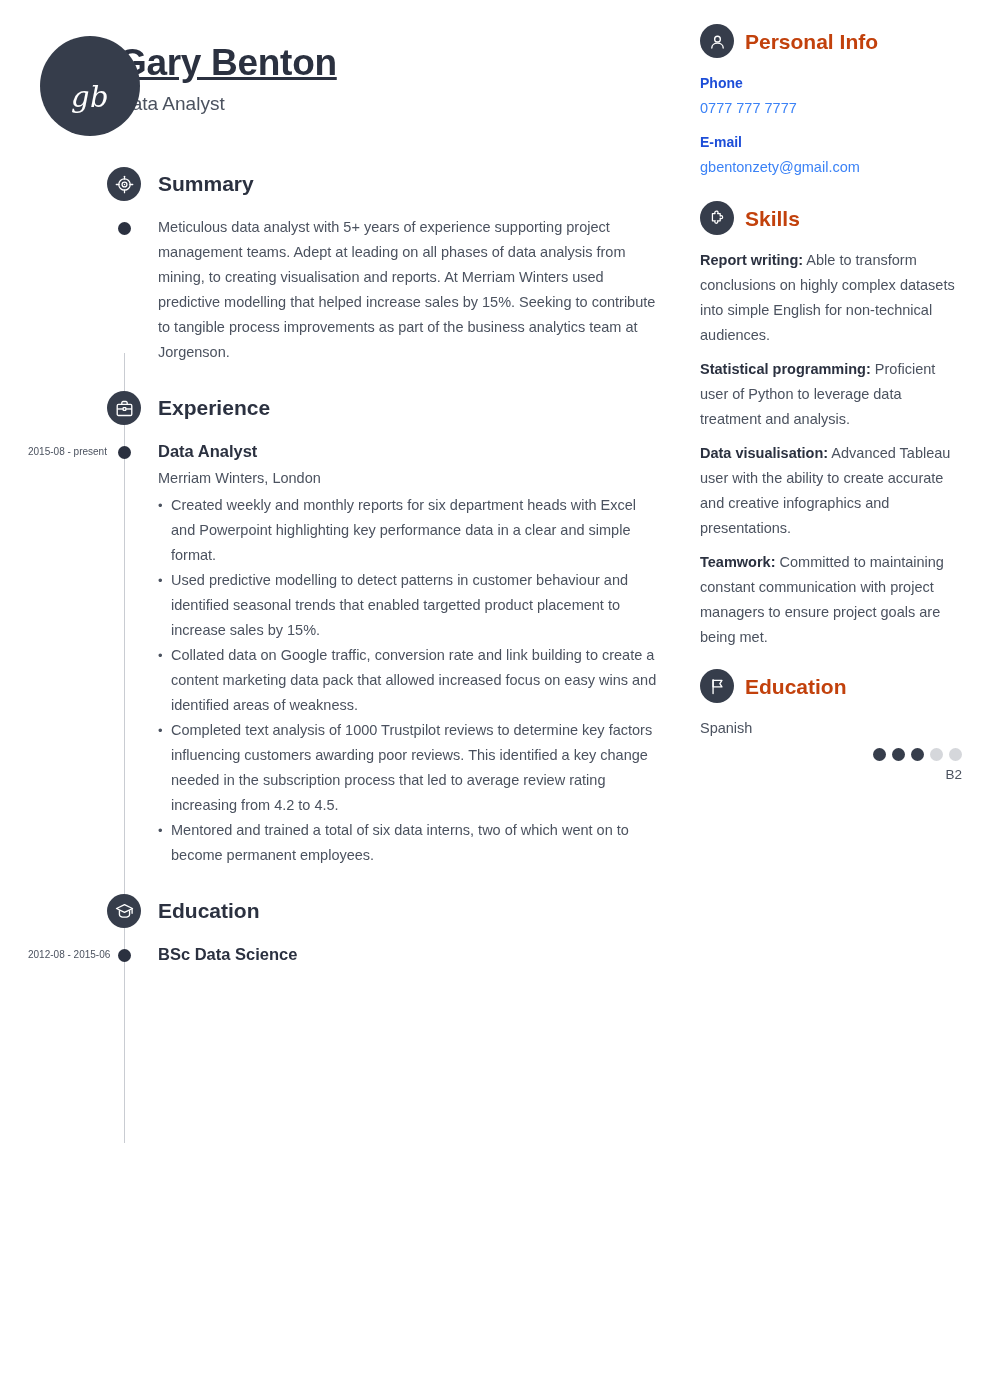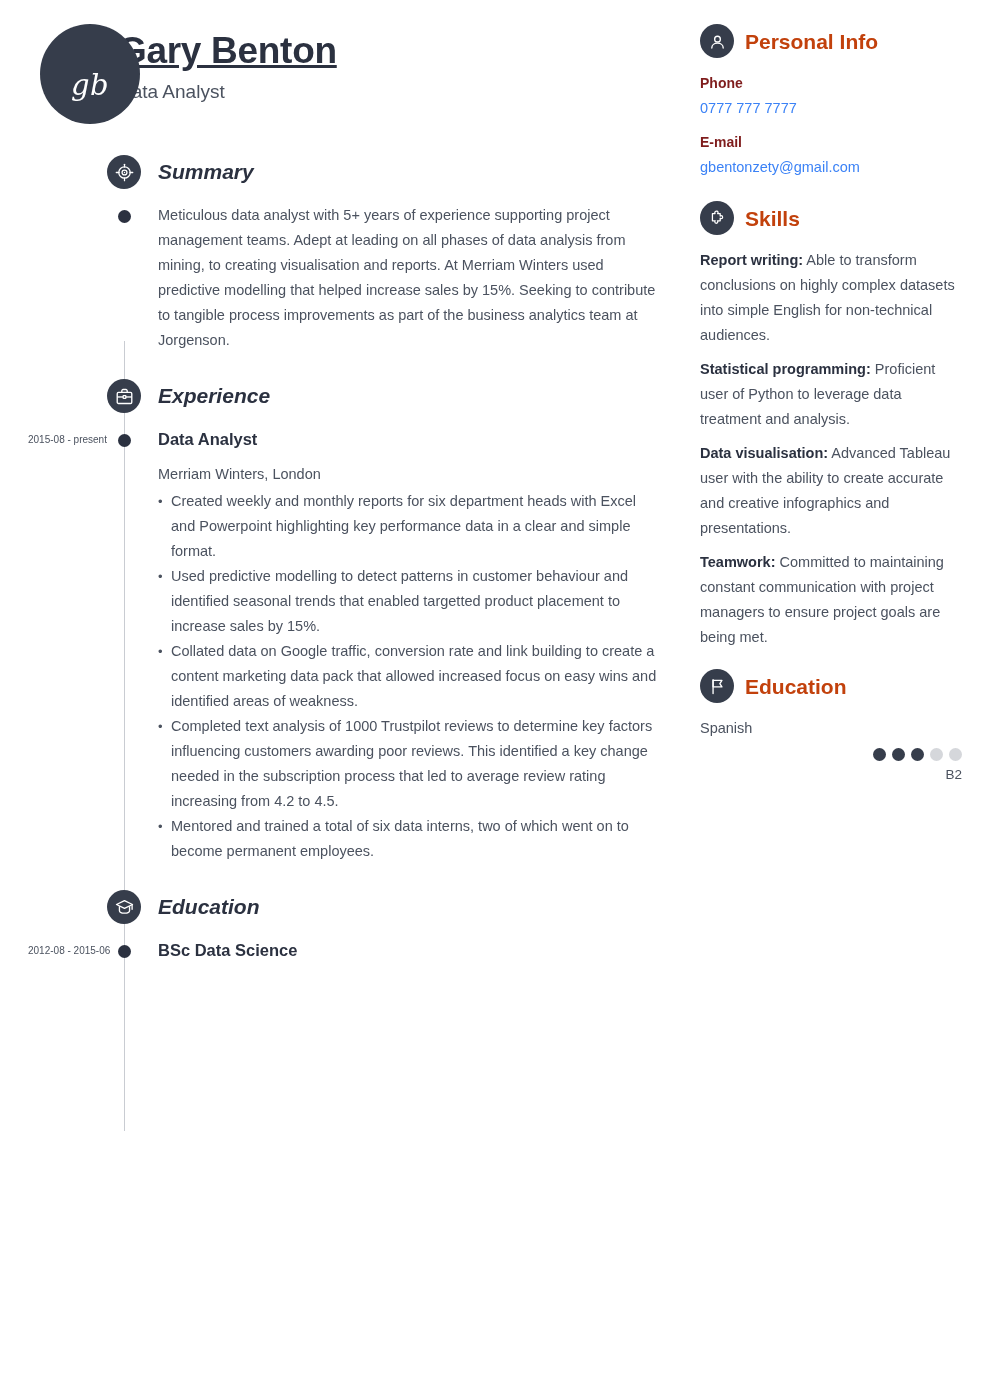--- a/index.html
+++ b/index.html
@@ -36,20 +36,21 @@
     top: 24px;
     width: 262px;
   }
 
   
   .header {
     position: relative;
     height: 130px;
     padding-left: 118px;
     padding-top: 32px;
+    margin-top: 12px;
   }
 
   .avatar {
     position: absolute;
     left: 40px;
     top: 24px;
     width: 100px;
     height: 100px;
     border-radius: 50%;
     background: #363d4b;
@@ -100,21 +101,20 @@
 
   .section {
     position: relative;
     min-height: 10px;
   }
 
   .sec-head {
     position: relative;
     height: 44px;
     margin-bottom: 4px;
-    font-style: italic;
   }
 
   .sec-badge {
     position: absolute;
     left: 107px;
     top: 0;
     width: 34px;
     height: 34px;
     border-radius: 50%;
     background: #363d4b;
@@ -174,21 +174,21 @@
     font-size: 16.5px;
     font-weight: bold;
     color: #2b3140;
     line-height: 25px;
   }
 
   .entry-sub {
     font-size: 14.5px;
     line-height: 25px;
     color: #4b525f;
-    margin-top: 10px;
+    margin-top: 2px;
   }
 
   ul.bullets {
     list-style: none;
     margin-top: 2px;
   }
 
   ul.bullets li {
     position: relative;
     padding-left: 13px;
@@ -232,21 +232,21 @@
   .r-title {
     font-size: 21px;
     font-weight: bold;
     color: #c2410c;
     line-height: 1;
   }
 
   .r-label {
     font-size: 14px;
     font-weight: bold;
-    color: #7f1d1d;
+    color: #1d4ed8;
     line-height: 25px;
   }
 
   .r-value {
     font-size: 14.5px;
     color: #3b82f6;
     line-height: 25px;
     margin-bottom: 9px;
     word-break: break-word;
   }

